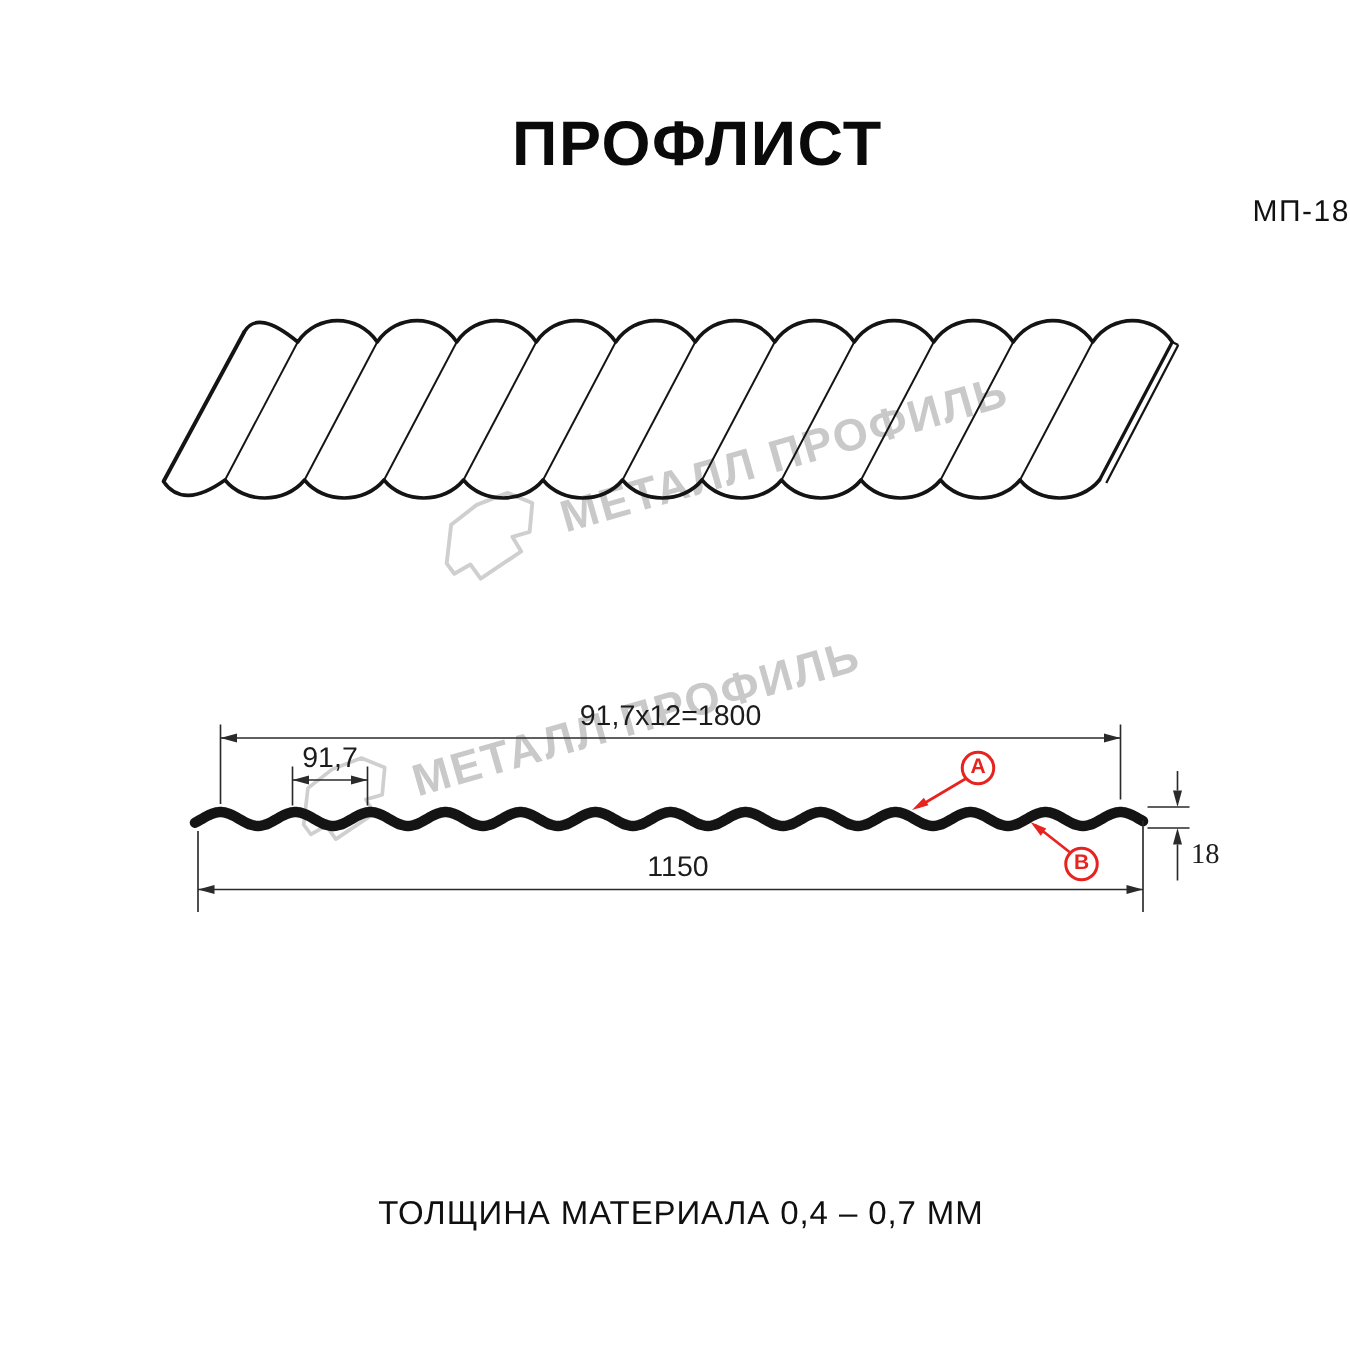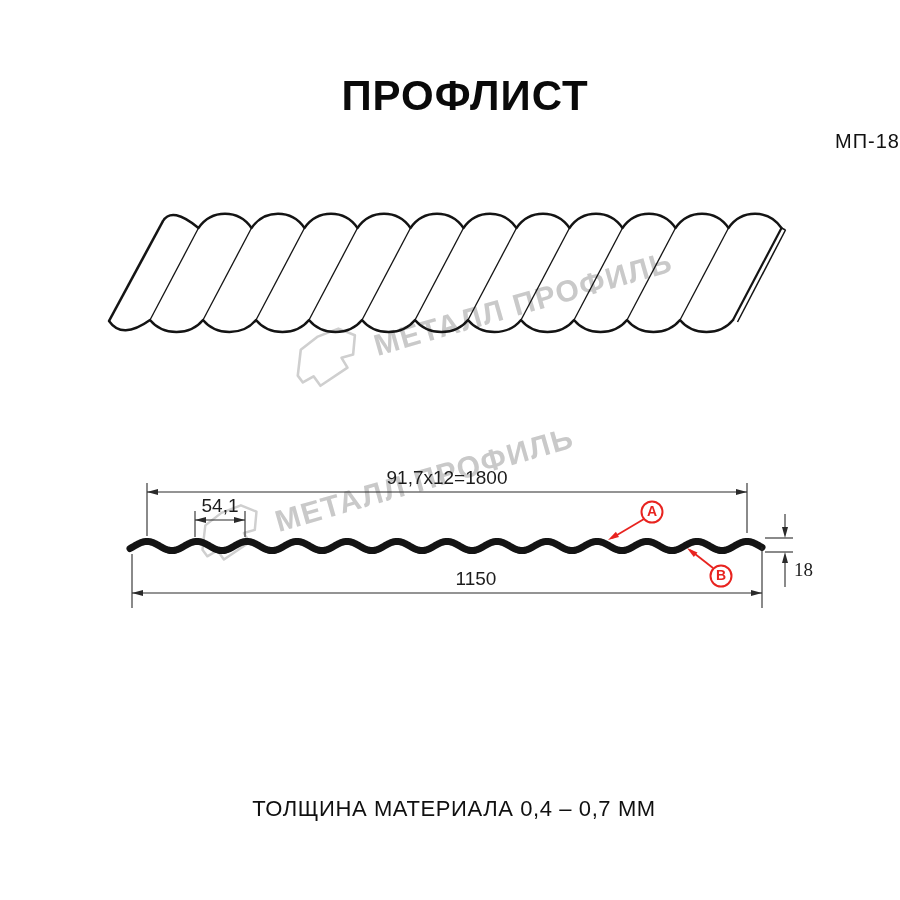--- a/index.html
+++ b/index.html
@@ -84,21 +84,21 @@
       <line x1="785" y1="563" x2="785" y2="587" stroke="#2a2a2a" stroke-width="1.1"></line>
       <polygon points="785,538 782.0,527.0 788.0,527.0" fill="#2a2a2a"></polygon>
       <polygon points="785,552 788.0,563.0 782.0,563.0" fill="#2a2a2a"></polygon>
       <line x1="644" y1="519" x2="612" y2="538" stroke="#e8231f" stroke-width="1.8"></line>
       <polygon points="608,540 615.9,531.8 619.0,536.9" fill="#e8231f"></polygon>
       <line x1="713" y1="568" x2="690" y2="550" stroke="#e8231f" stroke-width="1.8"></line>
       <polygon points="687,548 697.5,552.4 693.8,557.1" fill="#e8231f"></polygon>
     </svg>
 
   <div class="dim-label dim-center" style="left:447px;top:489px;">91,7x12=1800</div>
-  <div class="dim-label dim-center" style="left:220px;top:517px;">54,1</div>
-  <div class="dim-label dim-center" style="left:476px;top:590px;">1150</div>
+  <div class="dim-label dim-center" style="left:220px;top:517px;">91,7</div>
+  <div class="dim-label dim-center" style="left:452px;top:590px;">1150</div>
   <div class="dim-label dim-mid" style="left:794px;top:570px;font-family:Liberation Serif, serif;">18</div>
 
   <div class="callout" style="left:652px;top:512px;">A</div>
   <div class="callout" style="left:721px;top:576px;">B</div>
 
   <div class="footer-note">ТОЛЩИНА МАТЕРИАЛА 0,4 – 0,7 ММ</div>
 </div>
 
 </body></html>

